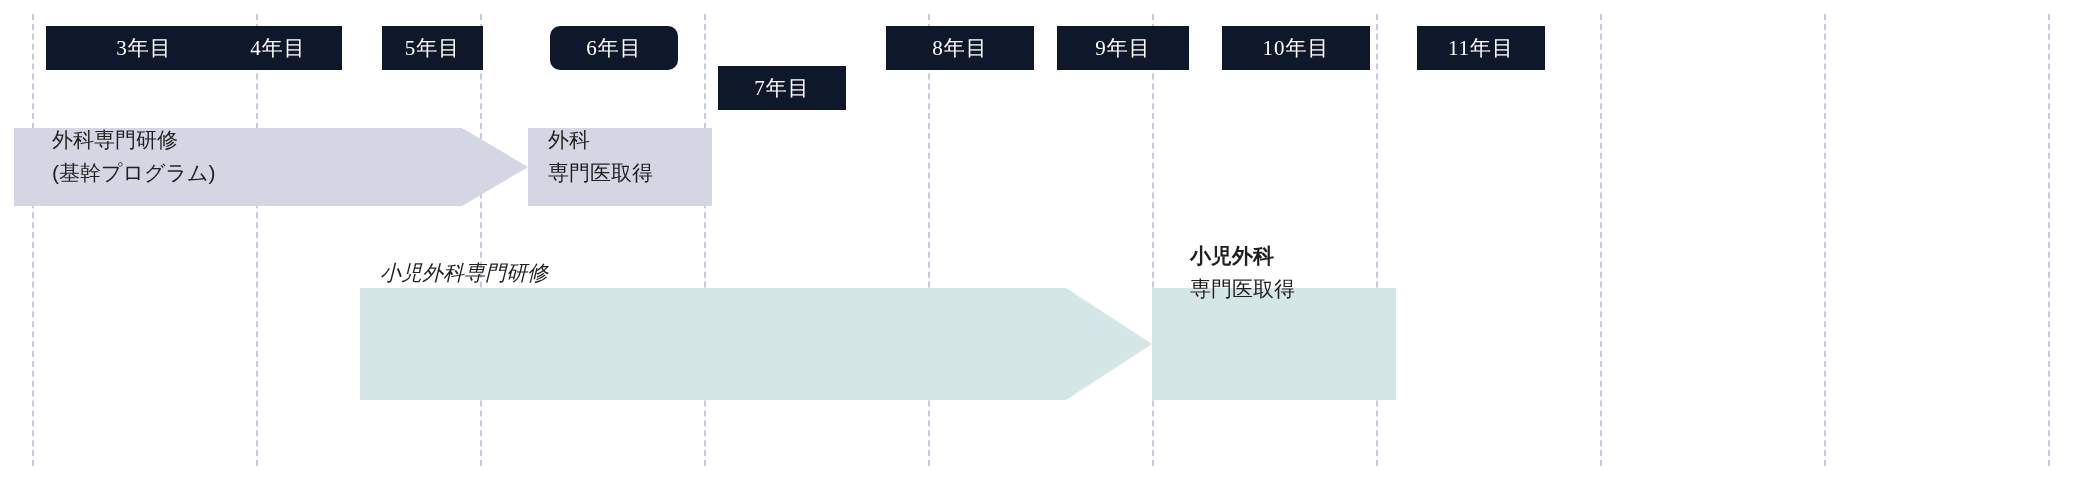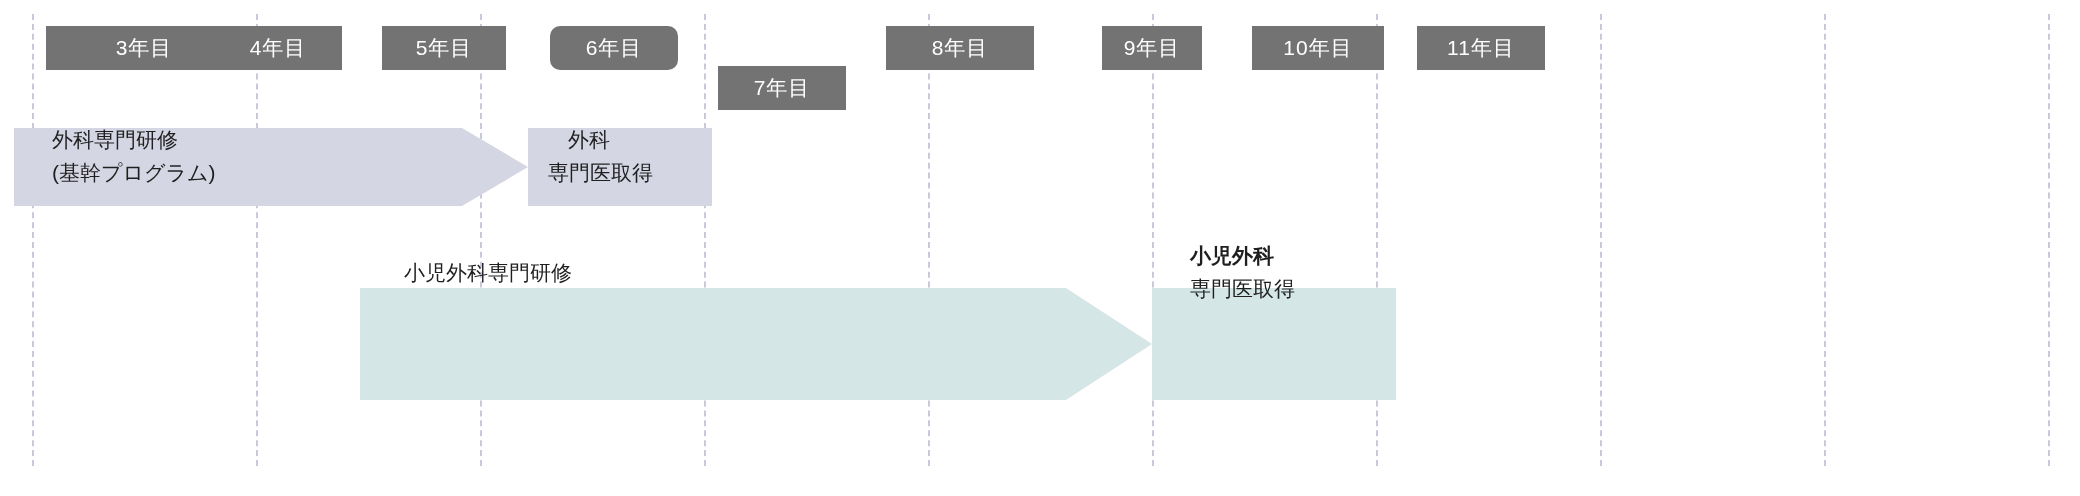--- a/index.html
+++ b/index.html
@@ -20,28 +20,28 @@
     top:14px;
     width:0;
     height:452px;
     border-left:2px dashed #c9c9dc;
   }
   
   .year-header{
     position:absolute;
     top:26px;
     height:44px;
-    background:#737373;
+    background:#0f172a;
     color:#ffffff;
     display:flex;
     align-items:center;
     justify-content:center;
     font-size:21px;
     letter-spacing:1px;
-    font-family:Liberation Sans, sans-serif;
+    font-family:Liberation Serif, serif;
     box-sizing:border-box;
   }
 
   .arrow-purple{
     position:absolute;
     background:#d5d6e4;
     top:128px;
     height:78px;
   }
   .arrow-teal{
@@ -69,38 +69,38 @@
   <div class="gridline" style="left:704px;"></div>
   <div class="gridline" style="left:928px;"></div>
   <div class="gridline" style="left:1152px;"></div>
   <div class="gridline" style="left:1376px;"></div>
   <div class="gridline" style="left:1600px;"></div>
   <div class="gridline" style="left:1824px;"></div>
   <div class="gridline" style="left:2048px;"></div>
 
   <div class="year-header" style="left:46px;width:196px;">3年目</div>
   <div class="year-header" style="left:214px;width:128px;">4年目</div>
-  <div class="year-header" style="left:382px;width:124px;">5年目</div>
+  <div class="year-header" style="left:382px;width:101px;">5年目</div>
   <div class="year-header" style="left:550px;width:128px;border-radius:10px;">6年目</div>
   <div class="year-header" style="left:718px;width:128px;margin-top:40px;">7年目</div>
   <div class="year-header" style="left:886px;width:148px;">8年目</div>
-  <div class="year-header" style="left:1102px;width:100px;">9年目</div>
-  <div class="year-header" style="left:1222px;width:132px;margin-left:30px;">10年目</div>
+  <div class="year-header" style="left:1057px;width:132px;">9年目</div>
+  <div class="year-header" style="left:1222px;width:148px;">10年目</div>
   <div class="year-header" style="left:1390px;width:128px;margin-left:27px;">11年目</div>
 
   <div class="arrow-purple" style="left:14px;width:514px;
               clip-path:polygon(0 0, 448px 0, 514px 39px, 448px 78px, 0 78px);"></div>
   <div class="label" style="left:52px;top:155px;">(基幹プログラム)</div>
   <div class="label" style="left:52px;top:122px;">外科専門研修</div>
 
   <div class="arrow-purple" style="left:528px;width:184px;"></div>
-  <div class="label" style="left:568px;top:122px;">外科</div>
+  <div class="label" style="left:548px;top:122px;">外科</div>
   <div class="label" style="left:548px;top:155px;">専門医取得</div>
 
   <div class="arrow-teal" style="left:360px;width:792px;
               clip-path:polygon(0 0, 706px 0, 792px 56px, 706px 112px, 0 112px);"></div>
-  <div class="label" style="left:404px;top:255px;">小児外科専門研修</div>
+  <div class="label" style="left:380px;top:255px;font-style:italic;">小児外科専門研修</div>
 
   <div class="arrow-teal" style="left:1152px;width:244px;"></div>
   <div class="label" style="left:1190px;top:238px;font-weight:bold;">小児外科</div>
   <div class="label" style="left:1190px;top:271px;">専門医取得</div>
 
 </div>
 
 </body></html>

